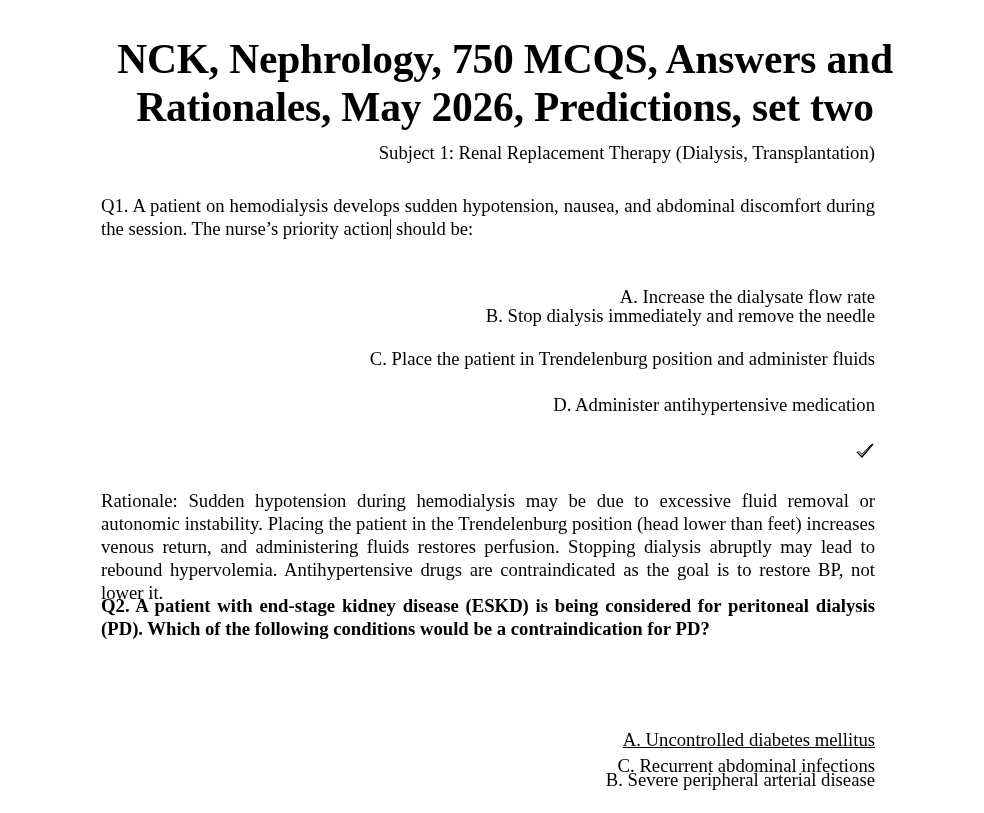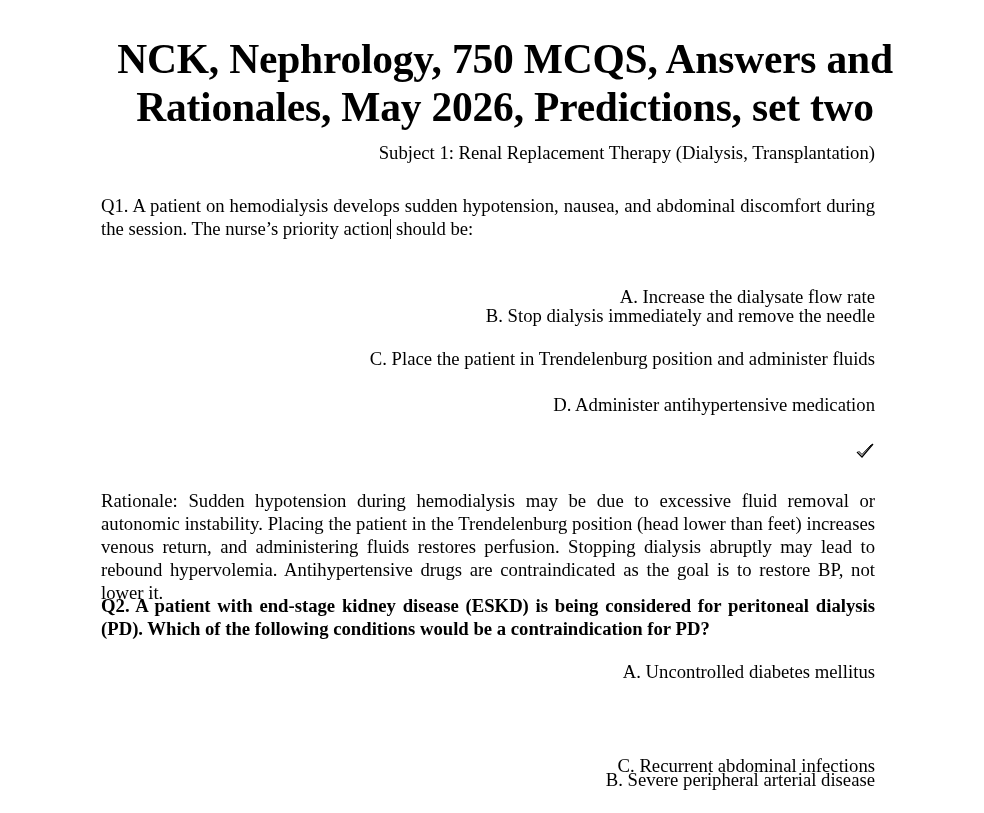--- a/index.html
+++ b/index.html
@@ -80,17 +80,17 @@
     <span class="check"><svg width="20" height="18" viewBox="0 0 20 18">
           <path d="M2 10 L7 15 L18 2" fill="none" stroke="#000" stroke-width="1.3"></path>
           <path d="M3.5 9 L7 12.5 L16.5 2.5" fill="none" stroke="#000" stroke-width="1"></path>
         </svg></span>
   </p>
 
   <p class="p" style="top:489px;">Rationale: Sudden hypotension during hemodialysis may be due to excessive fluid removal or autonomic instability. Placing the patient in the Trendelenburg position (head lower than feet) increases venous return, and administering fluids restores perfusion. Stopping dialysis abruptly may lead to rebound hypervolemia. Antihypertensive drugs are contraindicated as the goal is to restore BP, not lower it.</p>
 
   <p class="p" style="top:594px;font-weight:bold;">Q2. A patient with end-stage kidney disease (ESKD) is being considered for peritoneal dialysis (PD). Which of the following conditions would be a contraindication for PD?</p>
 
-  <p class="p single" style="top:660px;">A. Uncontrolled diabetes mellitus</p>
+  <p class="p single" style="top:728px;text-decoration:underline;">A. Uncontrolled diabetes mellitus</p>
   <p class="p single" style="top:768px;">B. Severe peripheral arterial disease</p>
   <p class="p single" style="top:754px;">C. Recurrent abdominal infections</p>
 
 </div>
 
 </body></html>

